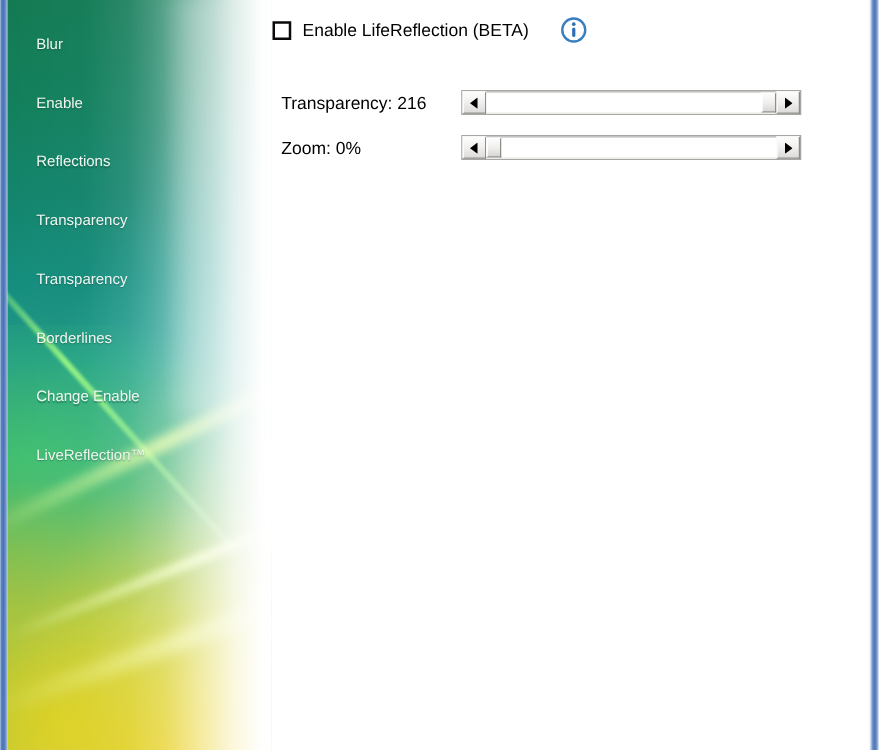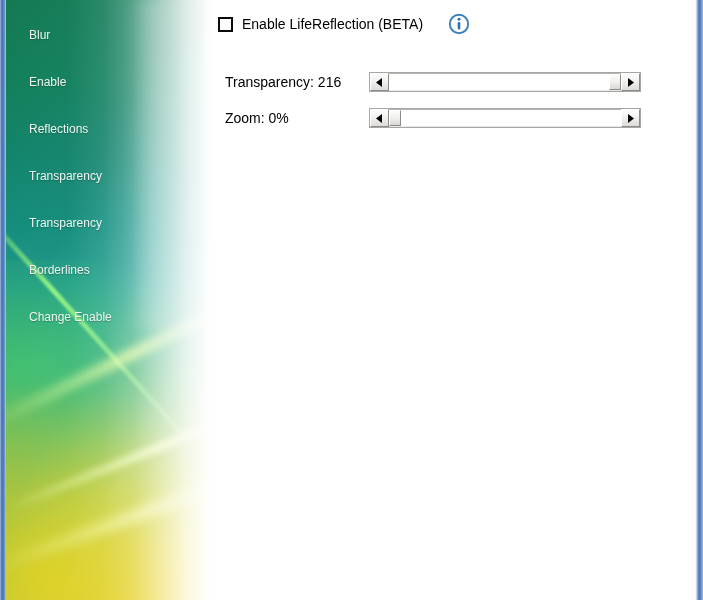--- a/index.html
+++ b/index.html
@@ -319,20 +319,23 @@
       </div>
       <div class="nav-item">
         <span>Transparency</span>
       </div>
       <div class="nav-item">
         <span>Borderlines</span>
       </div>
       <div class="nav-item">
         <span>Change Enable</span>
       </div>
+      <div class="nav-item">
+        <span>LiveReflection™</span>
+      </div>
     </nav>
   </div>
 
   <div id="content">
 
     <div class="check-row">
       <span class="chk-box"></span>
       <span class="chk-label">Enable LifeReflection (BETA)</span>
       <svg class="info-icon" viewBox="0 0 22 22">
         <circle cx="11" cy="11" r="9.2" fill="#ffffff" stroke="#3a7ec0" stroke-width="1.9"></circle>

